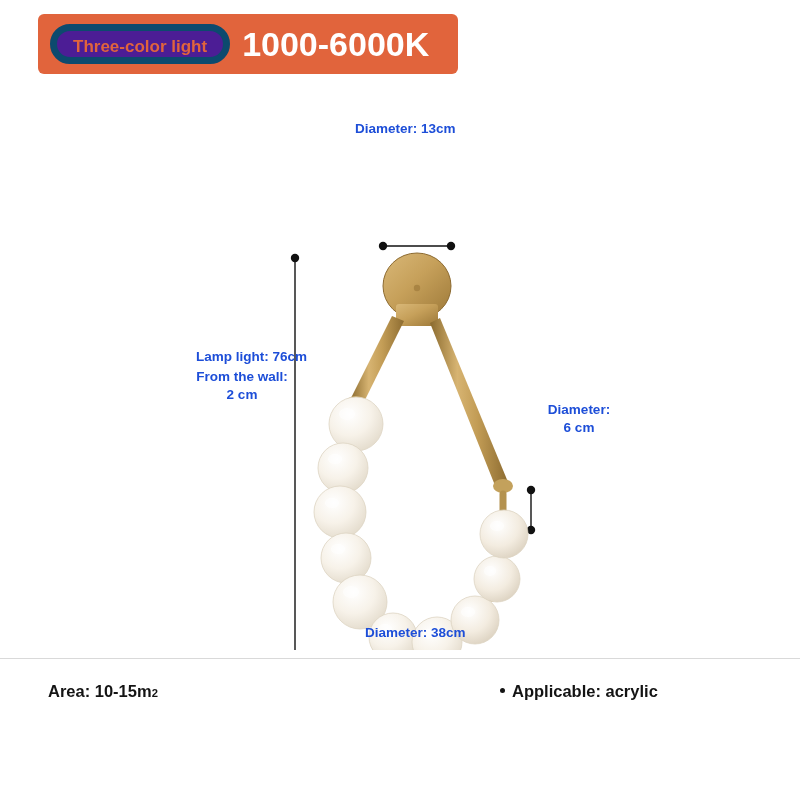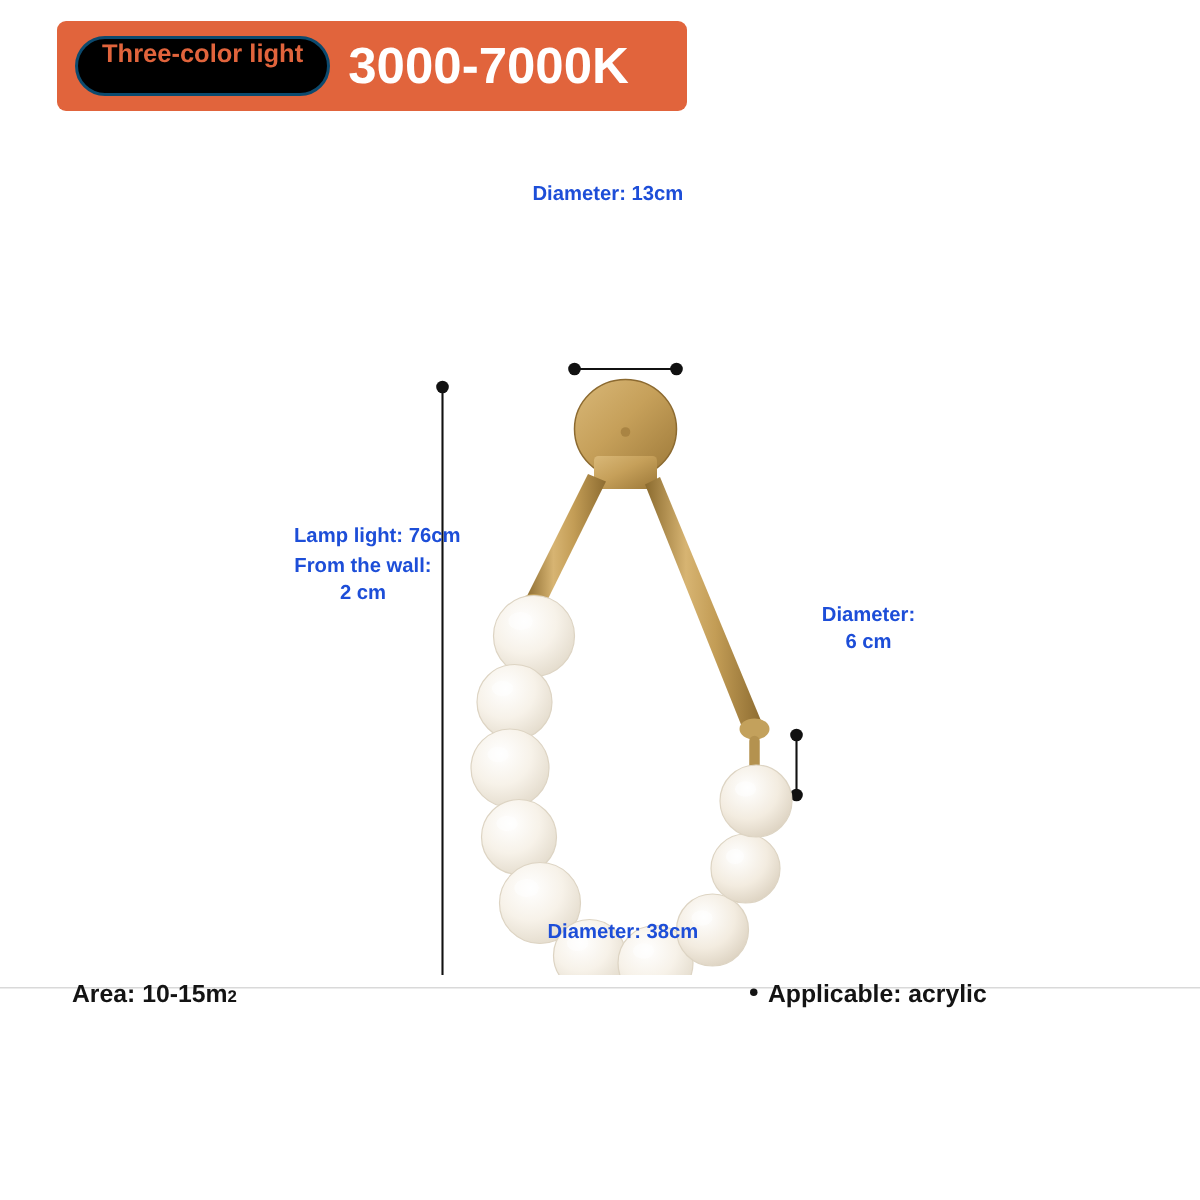--- a/index.html
+++ b/index.html
@@ -24,26 +24,26 @@
     width: 420px;
     height: 60px;
     background: #e1643c;
     border-radius: 6px;
     display: flex;
     align-items: center;
     box-shadow: 0 0 0 0 rgba(0,0,0,0);
   }
   .badge-pill {
     margin-left: 12px;
-    background: #000000;
-    border: 2px solid #0c4a6e;
+    background: #4c1d95;
+    border: 7px solid #0c4a6e;
     border-radius: 26px;
     height: 40px;
     display: flex;
-    align-items: flex-start;
+    align-items: flex-end;
     padding: 0 16px;
     box-sizing: border-box;
   }
   .badge-pill span {
     color: #e1643c;
     font-size: 17px;
     font-weight: bold;
     white-space: nowrap;
   }
   .badge-kelvin {
@@ -81,21 +81,21 @@
     top: 658px;
     width: 800px;
     height: 1px;
     background: #d9d9d9;
   }
 
   
   .specs {
     position: absolute;
     left: 0;
-    top: 632px;
+    top: 660px;
     width: 800px;
     height: 124px;
   }
   .spec {
     position: absolute;
     display: flex;
     align-items: baseline;
     font-size: 16.5px;
     font-weight: bold;
     color: #141414;
@@ -119,21 +119,21 @@
   .spec-light  { left: 500px; top: 80px;  font-size: 15.5px; font-weight: bold; }
   .sup { font-size: 0.68em; vertical-align: super; }
 </style>
 </head>
 <body>
 
 <div class="badge-bar">
   <div class="badge-pill">
     <span>Three-color light</span>
   </div>
-  <div class="badge-kelvin">3000-7000K</div>
+  <div class="badge-kelvin">1000-6000K</div>
 </div>
 
 <div class="illustration">
 
   <svg width="800" height="560" viewBox="0 0 800 560">
     <defs>
       <linearGradient id="brassV" x1="0" y1="0" x2="1" y2="0">
         <stop offset="0%" stop-color="#8a6a2e"></stop>
         <stop offset="35%" stop-color="#d7b472"></stop>
         <stop offset="60%" stop-color="#c39d56"></stop>
@@ -224,21 +224,21 @@
 
   
   <div class="label" style="left:355px; top:30px;">Diameter: 13cm</div>
 
   <div class="label" style="left:196px; top:258px;">Lamp light: 76cm</div>
 
   <div class="label wrap" style="left:196px; top:278px; width:92px;">From the wall: 2 cm</div>
 
   <div class="label wrap" style="left:544px; top:311px; width:70px;">Diameter: 6 cm</div>
 
-  <div class="label" style="left:365px; top:522px;">Diameter: 38cm</div>
+  <div class="label" style="left:365px; top:534px;">Diameter: 38cm</div>
 </div>
 
 <div class="divider"></div>
 
 <div class="specs">
   <div class="spec spec-area nodot">
     <span class="dot"></span>
     <span>Area: 10-15m</span>
       <span class="sup">2</span>
   </div>

